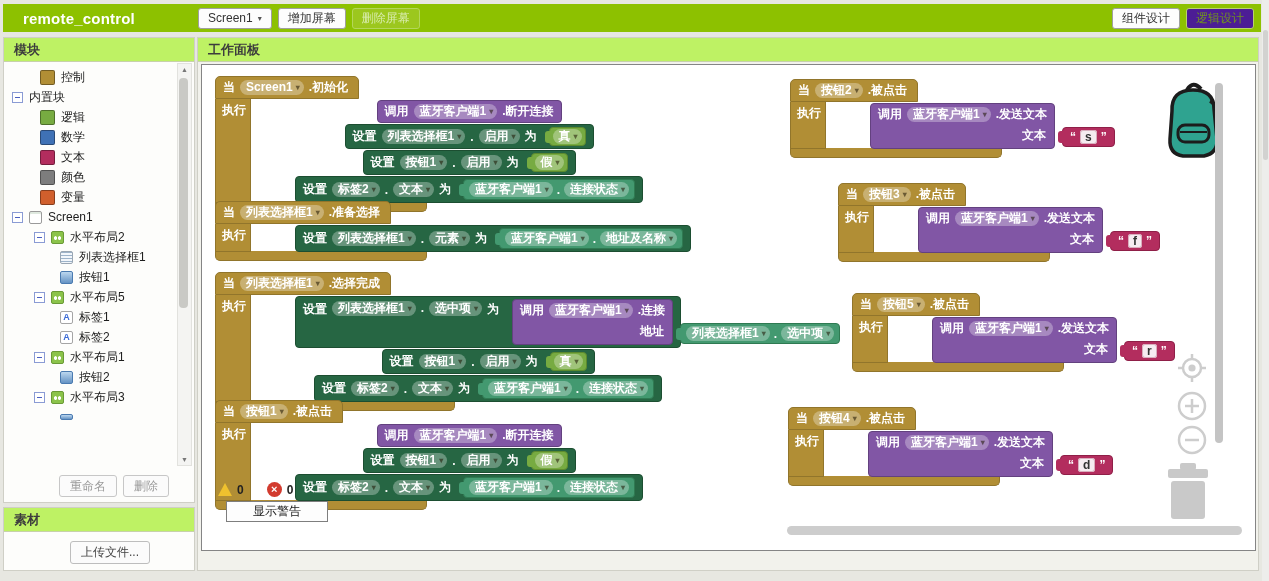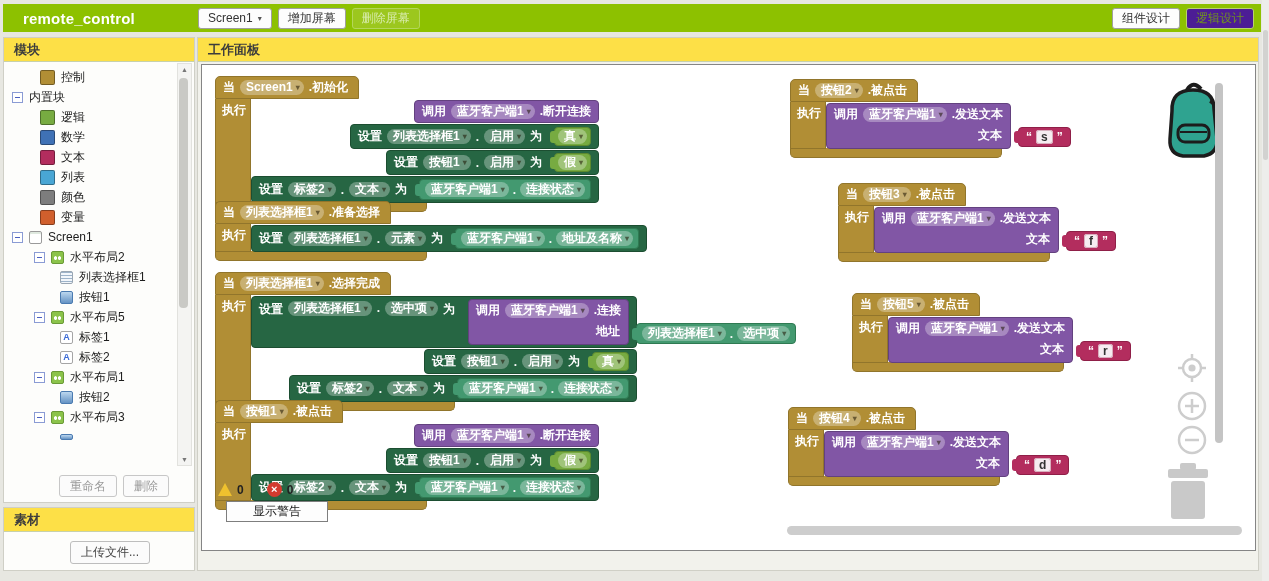--- a/index.html
+++ b/index.html
@@ -12,21 +12,21 @@
   .proj-title{color:#fff;font-size:15px;font-weight:bold;margin-left:20px;letter-spacing:.2px;}
   .tb-center{position:absolute;left:195px;display:flex;gap:6px;align-items:center;}
   .tb-right{position:absolute;right:7px;display:flex;gap:6px;align-items:center;}
   .tb-btn{font-family:inherit;font-size:12px;color:#333;background:#fdfdfd;border:1px solid #9f9f9f;
           border-radius:3px;height:21px;padding:0 9px;display:inline-flex;align-items:center;gap:5px;cursor:pointer;}
   .tb-btn .caret{font-size:8px;color:#555;}
   .tb-btn.ghost{background:#9cc71e;border-color:#b4d65a;color:#d9ecae;}
   .tb-btn.pale{background:#4c1d95;border-color:#b9d36a;color:#71941f;}
   
   .panel{position:absolute;background:#fdfdfb;border:1px solid #cfcfc6;box-sizing:border-box;}
-  .p-head{height:23px;background:#fde047;border-bottom:1px solid #c7d1ab;font-size:13px;font-weight:bold;
+  .p-head{height:23px;background:#bef264;border-bottom:1px solid #c7d1ab;font-size:13px;font-weight:bold;
           color:#3d3d3d;line-height:23px;padding-left:10px;}
   #p-blocks{left:3px;top:37px;width:192px;height:466px;}
   #p-media{left:3px;top:507px;width:192px;height:64px;}
   #p-viewer{left:197px;top:37px;width:1062px;height:534px;background:#f2f2ec;}
   
   .tree{position:absolute;left:0;top:23px;right:17px;bottom:34px;overflow:hidden;padding-top:6px;}
   .trow{height:20px;display:flex;align-items:center;gap:6px;font-size:12px;color:#1d1d1d;white-space:nowrap;}
   .collapse{width:9px;height:9px;border:1px solid #8a9bd4;background:#fff;display:inline-flex;
             align-items:center;justify-content:center;flex:0 0 9px;}
   .collapse::after{content:"";width:5px;height:1px;background:#4a5fbf;}
@@ -51,21 +51,21 @@
   .upload-btn{position:absolute;left:66px;top:33px;font-family:inherit;font-size:12px;color:#444;
               background:#fbfbfb;border:1px solid #bdbdbd;border-radius:3px;height:23px;padding:0 10px;cursor:pointer;}
   
   #canvas{position:absolute;left:3px;top:26px;width:1053px;height:485px;background:#fff;border:1px solid #858585;}
   .grp{position:absolute;font-size:12px;font-weight:bold;color:#fff;}
   .evt-head{display:flex;align-items:center;gap:5px;background:#B18E35;border:1px solid #91752b;
             border-radius:5px 5px 0 0;padding:2px 10px 2px 7px;width:max-content;white-space:nowrap;}
   .evt-body{display:flex;align-items:stretch;}
   .spine{width:36px;background:#B18E35;border:1px solid #91752b;border-top:none;color:#fff;
          padding:3px 0 2px 6px;box-sizing:border-box;}
-  .stmts{display:flex;flex-direction:column;align-items:flex-end;gap:1px;padding-top:1px;}
+  .stmts{display:flex;flex-direction:column;align-items:center;gap:1px;padding-top:1px;padding-left:44px;}
   .evt-foot{height:9px;width:210px;background:#B18E35;border:1px solid #91752b;border-top:none;
             border-radius:0 0 5px 5px;margin-top:-1px;}
   .stmt{display:flex;align-items:center;gap:5px;padding:2px 7px;border-radius:4px;white-space:nowrap;
         position:relative;width:max-content;}
   .s-set{background:#266643;border:1px solid #1c4e31;}
   .s-call{background:#8156A5;border:1px solid #63417f;}
   .pill{display:inline-flex;align-items:center;background:rgba(255,255,255,.30);border-radius:8px;
         padding:0 4px 0 6px;line-height:15px;}
   .pill::after{content:"▾";font-size:8px;margin-left:3px;color:rgba(30,20,0,.55);}
   .dot{opacity:.95;}
@@ -135,24 +135,20 @@
       </div>
     <div class="trow" style="padding-left:36px">
         <span class="sq c2"></span>
         <span>数学</span>
       </div>
     <div class="trow" style="padding-left:36px">
         <span class="sq c3"></span>
         <span>文本</span>
       </div>
     <div class="trow" style="padding-left:36px">
-        <span class="sq c4"></span>
-        <span>列表</span>
-      </div>
-    <div class="trow" style="padding-left:36px">
         <span class="sq c5"></span>
         <span>颜色</span>
       </div>
     <div class="trow" style="padding-left:36px">
         <span class="sq c6"></span>
         <span>变量</span>
       </div>
     <div class="trow" style="padding-left:8px">
       <span class="collapse"></span>
       <span class="ic ic-screen"></span>

